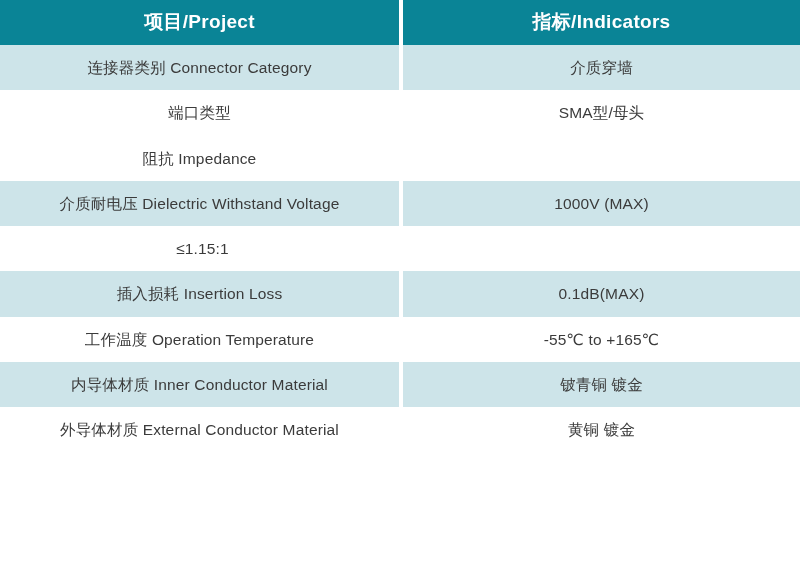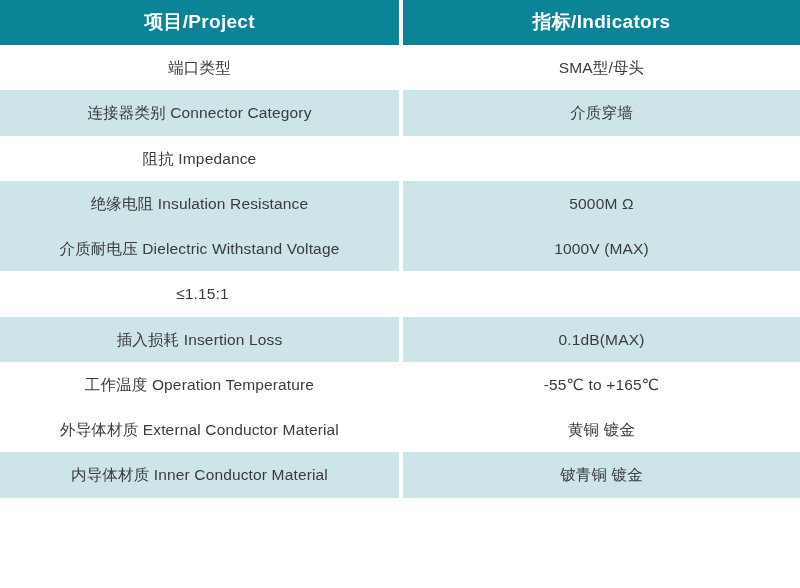--- a/index.html
+++ b/index.html
@@ -77,42 +77,37 @@
 <body>
 
 <div class="spec-table">
 
   <div class="row header-row">
     <div class="cell col-project">项目/Project</div>
     <div class="divider"></div>
     <div class="cell col-indicator">指标/Indicators</div>
   </div>
 
-  <div class="row shade-white">
-    <div class="cell col-project">端口类型</div>
-    <div class="divider"></div>
-    <div class="cell col-indicator">SMA型/母头</div>
-  </div>
-
   <div class="row shade-light">
     <div class="cell col-project">连接器类别 Connector Category</div>
     <div class="divider"></div>
     <div class="cell col-indicator">介质穿墙</div>
   </div>
 
   <div class="row shade-white">
+    <div class="cell col-project">端口类型</div>
+    <div class="divider"></div>
+    <div class="cell col-indicator">SMA型/母头</div>
+  </div>
+
+  <div class="row shade-white">
     <div class="cell col-project">阻抗 Impedance</div>
     <div class="divider"></div>
   </div>
 
-  <div class="row shade-light">
-    <div class="cell col-project">绝缘电阻 Insulation Resistance</div>
-    <div class="divider"></div>
-    <div class="cell col-indicator">5000M Ω</div>
-  </div>
 
 
   <div class="row shade-light">
     <div class="cell col-project">介质耐电压 Dielectric Withstand Voltage</div>
     <div class="divider"></div>
     <div class="cell col-indicator">1000V (MAX)</div>
   </div>
 
   <div class="row shade-white">
     <div class="divider"></div>
@@ -124,26 +119,26 @@
     <div class="divider"></div>
     <div class="cell col-indicator">0.1dB(MAX)</div>
   </div>
 
   <div class="row shade-white">
     <div class="cell col-project">工作温度 Operation Temperature</div>
     <div class="divider"></div>
     <div class="cell col-indicator">-55℃ to +165℃</div>
   </div>
 
+  <div class="row shade-light">
+    <div class="cell col-project">内导体材质 Inner Conductor Material</div>
+    <div class="divider"></div>
+    <div class="cell col-indicator">铍青铜 镀金</div>
+  </div>
+
   <div class="row shade-white">
     <div class="cell col-project">外导体材质 External Conductor Material</div>
     <div class="divider"></div>
     <div class="cell col-indicator">黄铜 镀金</div>
   </div>
 
-  <div class="row shade-light">
-    <div class="cell col-project">内导体材质 Inner Conductor Material</div>
-    <div class="divider"></div>
-    <div class="cell col-indicator">铍青铜 镀金</div>
-  </div>
-
 
 </div>
 
 </body></html>

